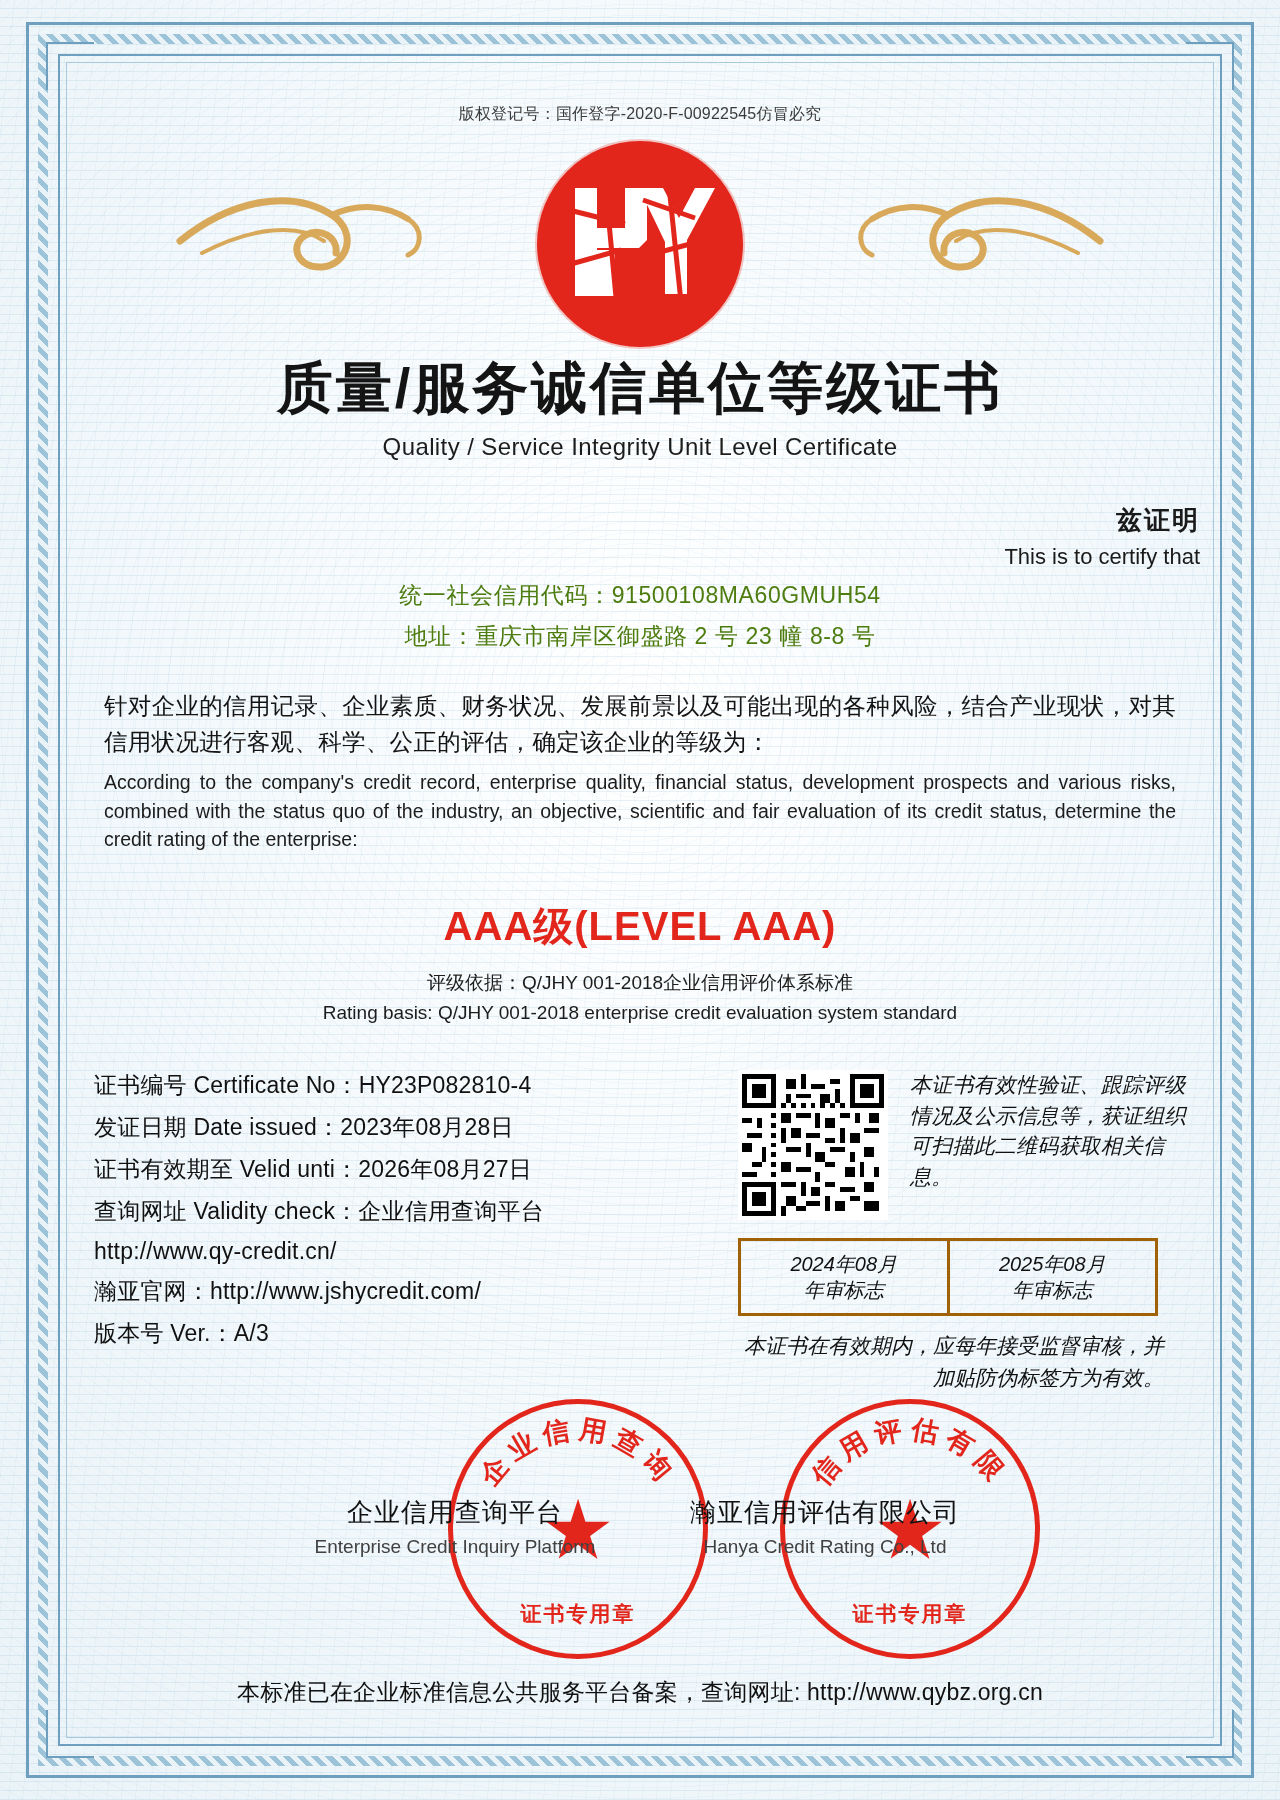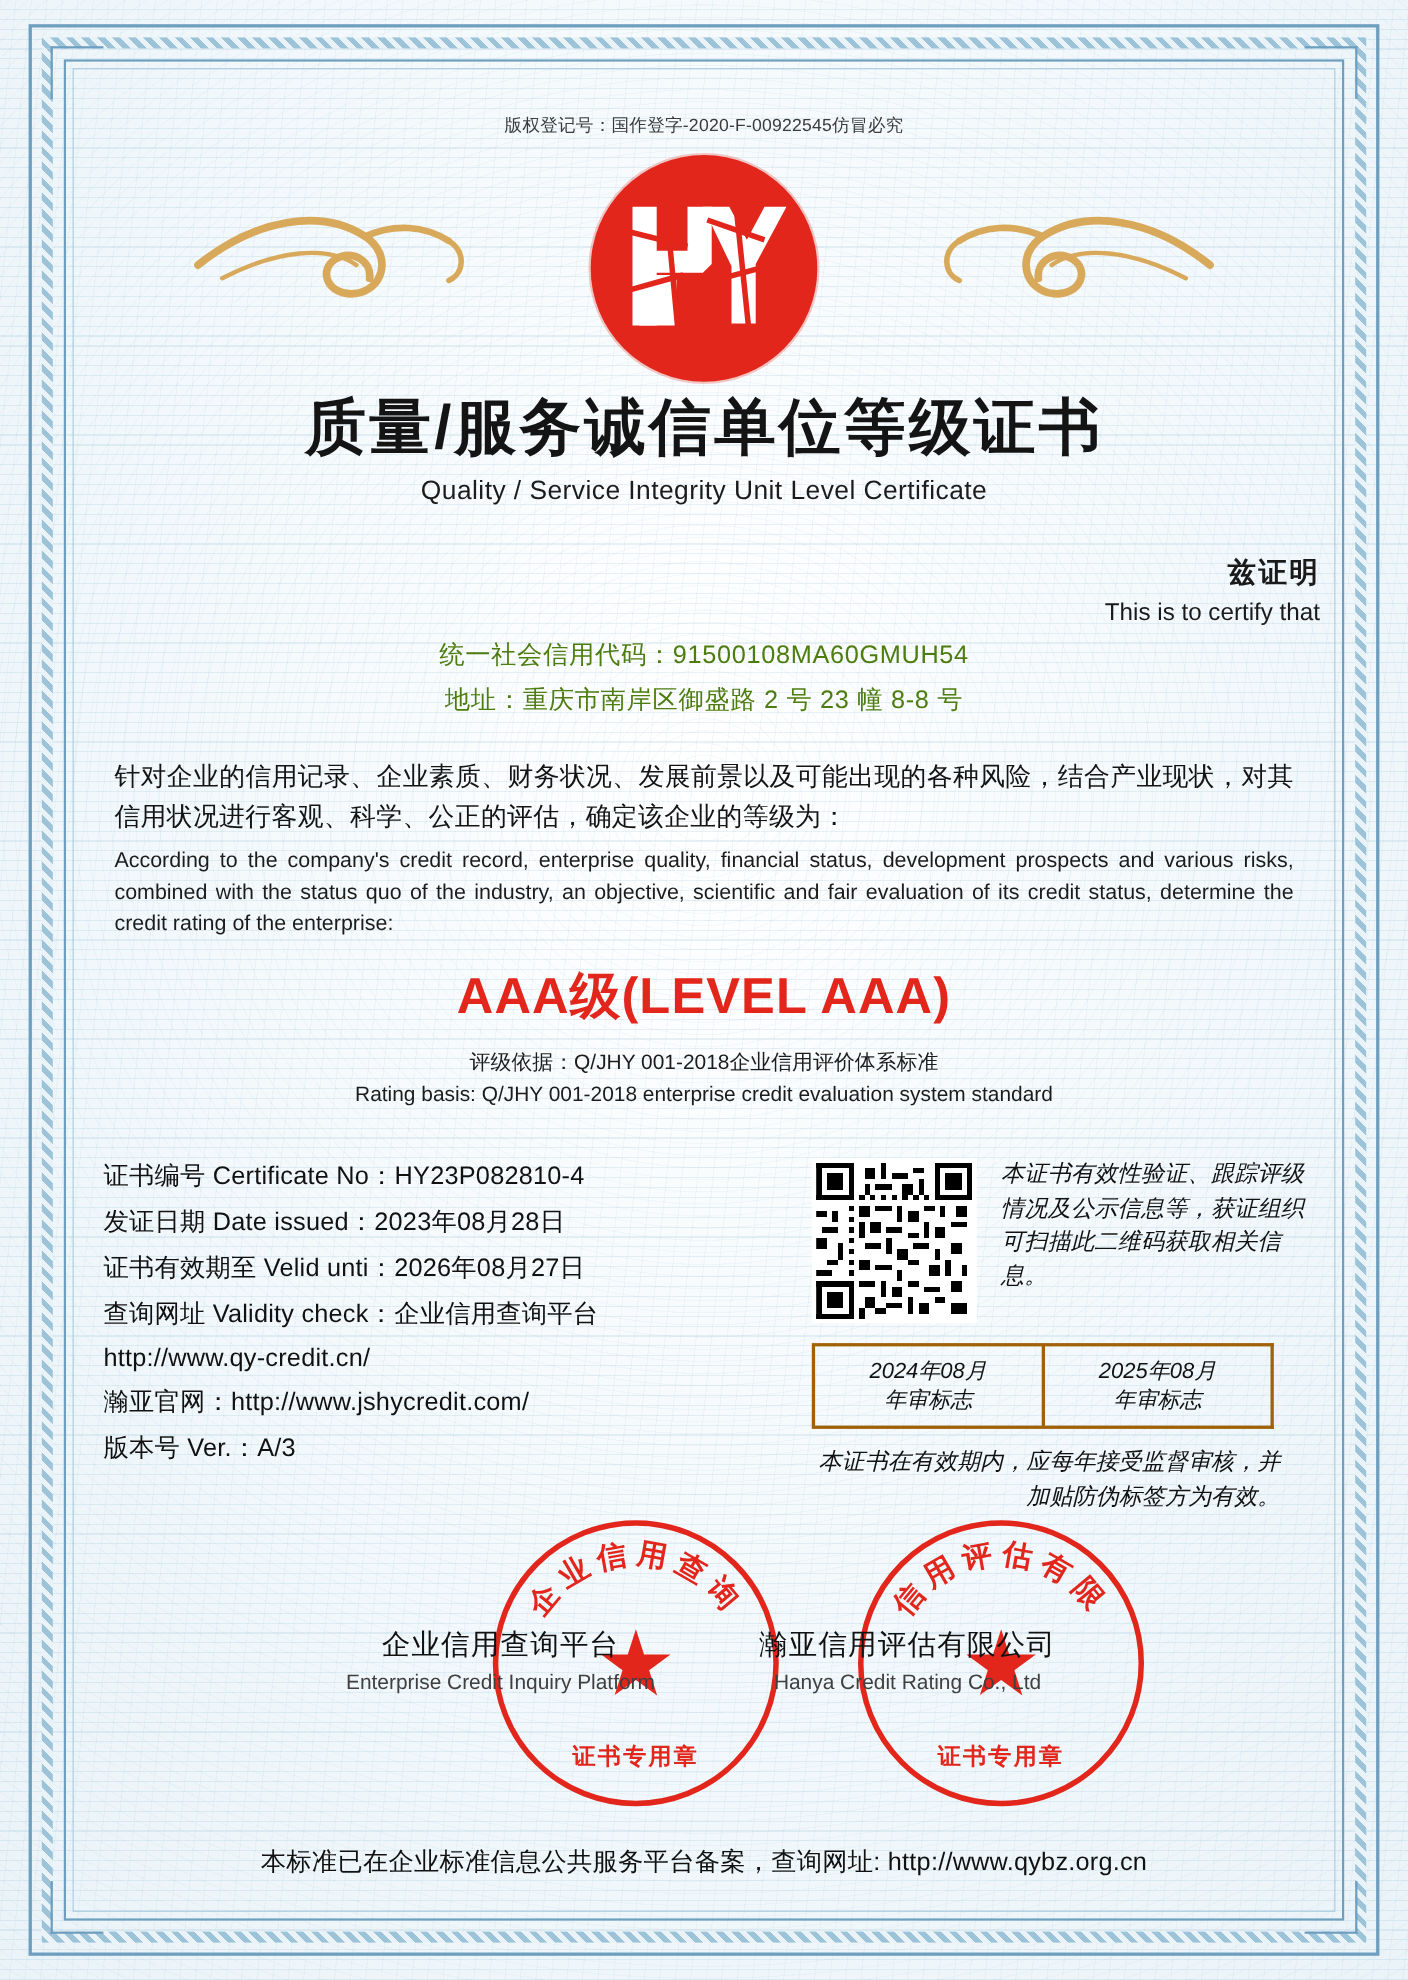--- a/index.html
+++ b/index.html
@@ -209,22 +209,22 @@
   .body-en {
     font-size: 19.5px;
     color: #1c1c1c;
     line-height: 1.45;
     margin-top: 8px;
     text-align: justify;
   }
 
   .level-line {
     text-align: center;
-    margin-top: 22px;
-    font-size: 46px;
+    margin-top: 46px;
+    font-size: 40px;
     font-weight: 700;
     color: #e2261c;
     letter-spacing: 1px;
   }
   .basis-cn {
     text-align: center;
     font-size: 19px;
     color: #1c1c1c;
     margin-top: 16px;
   }

